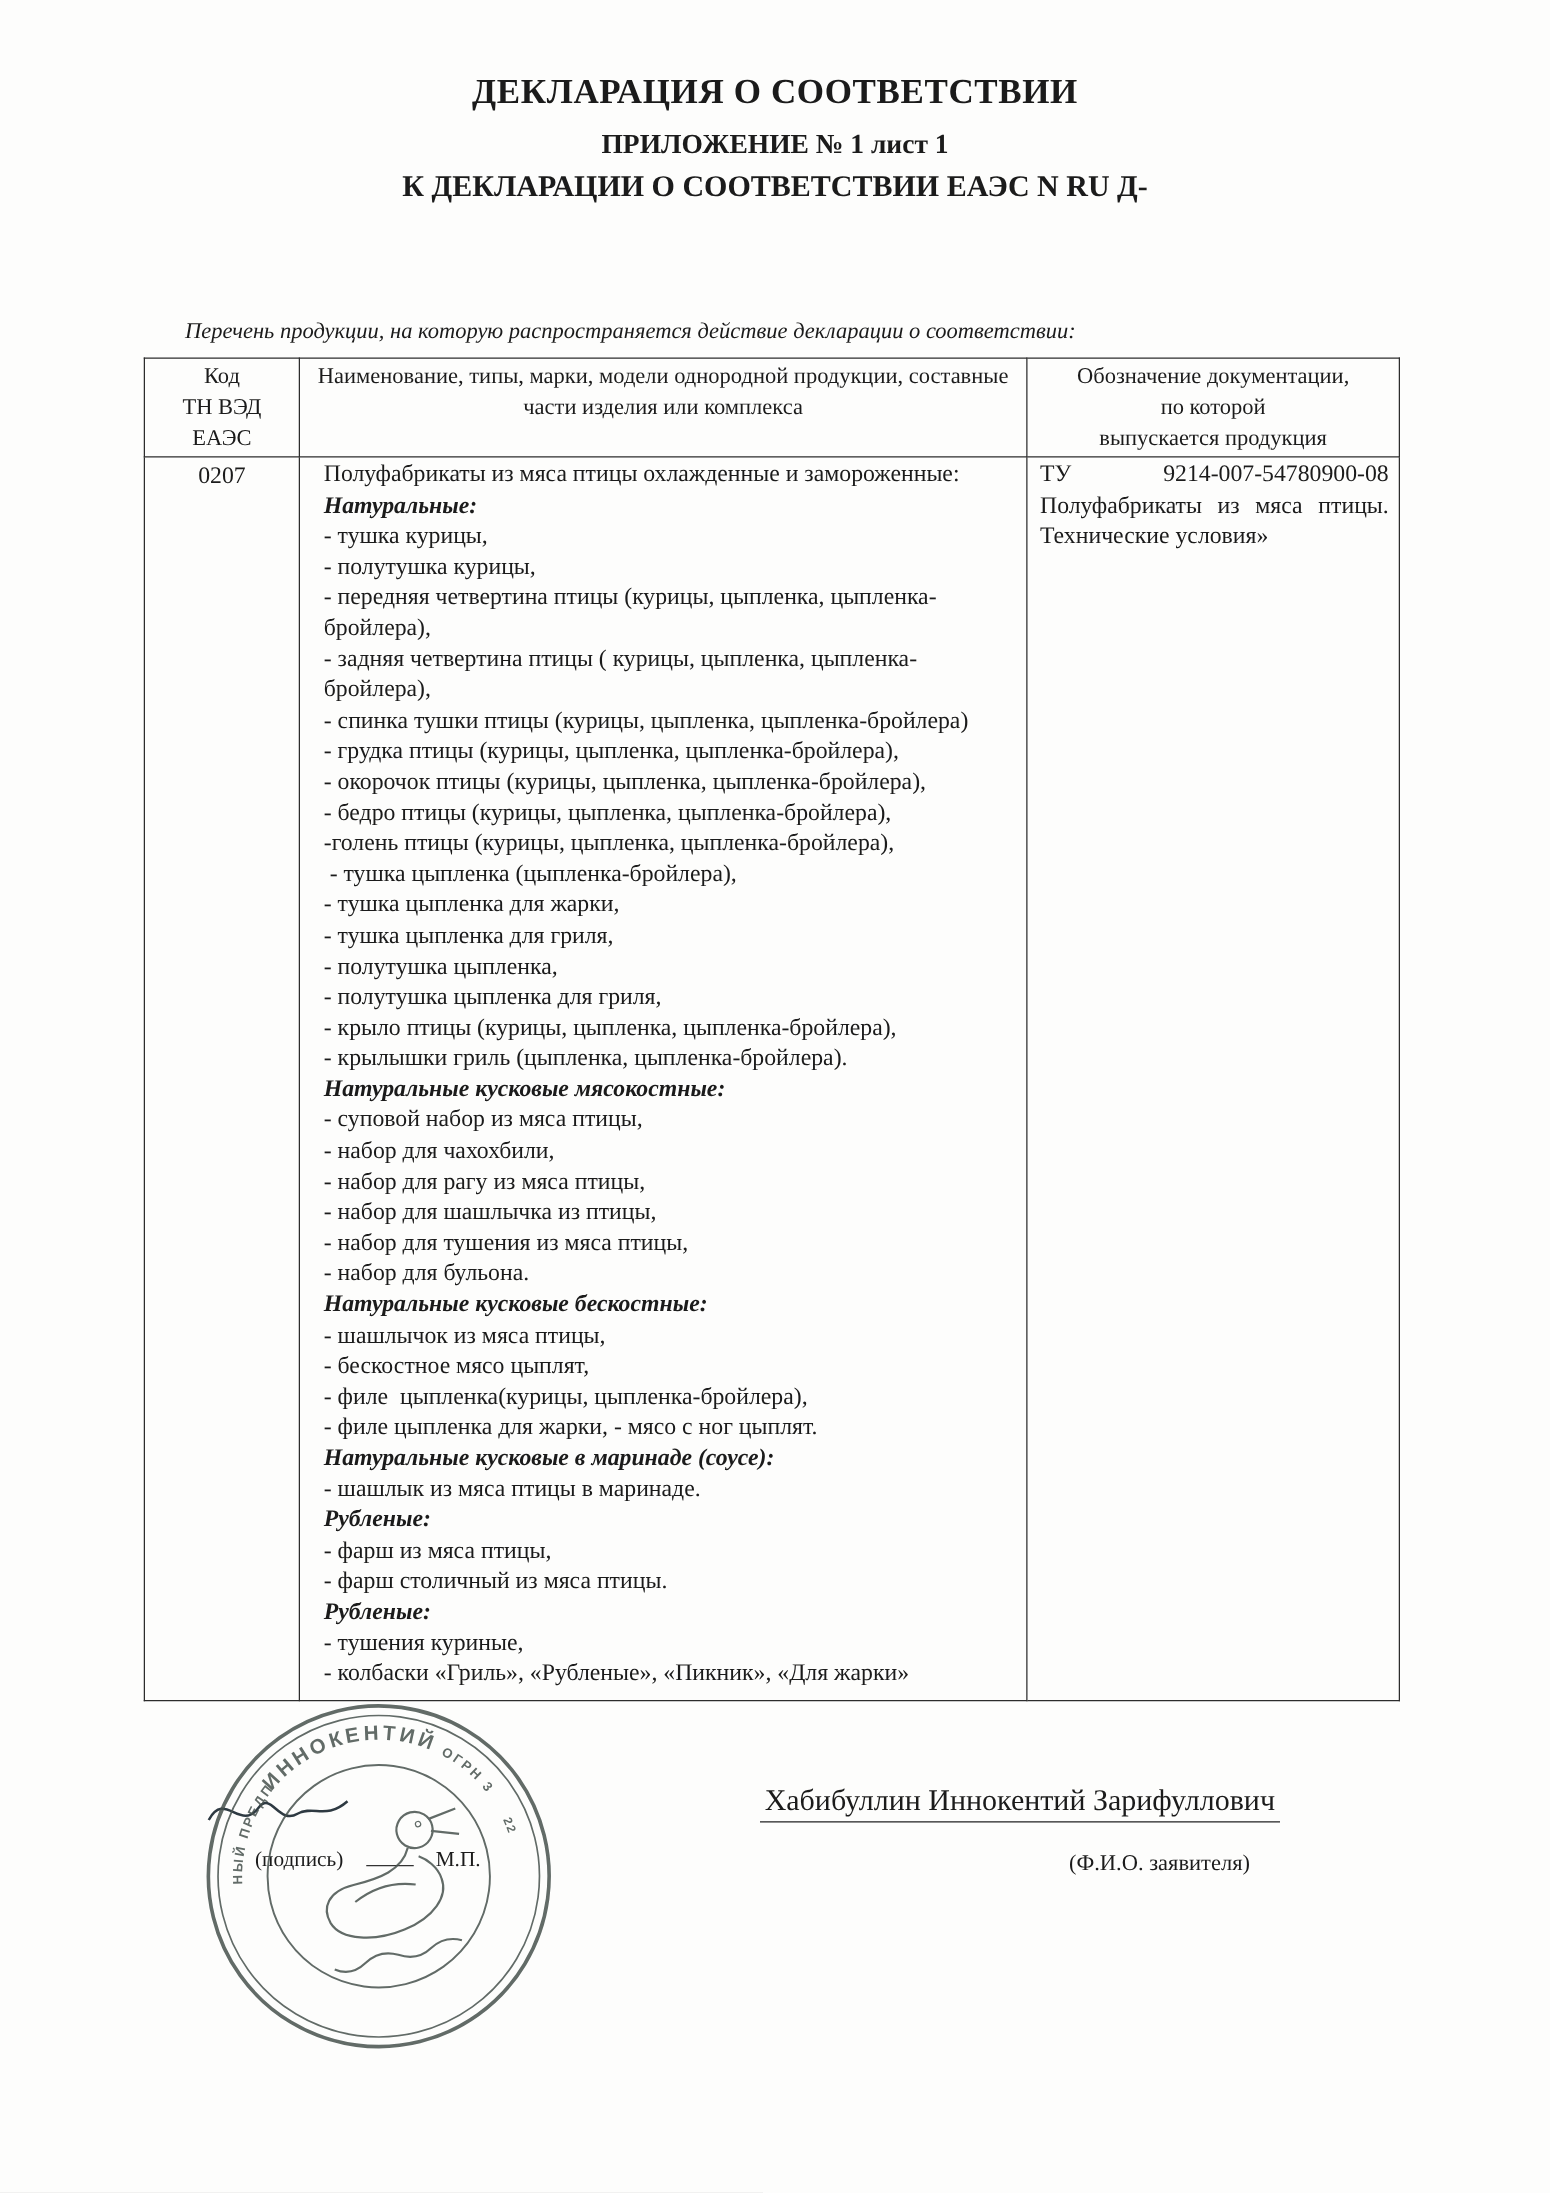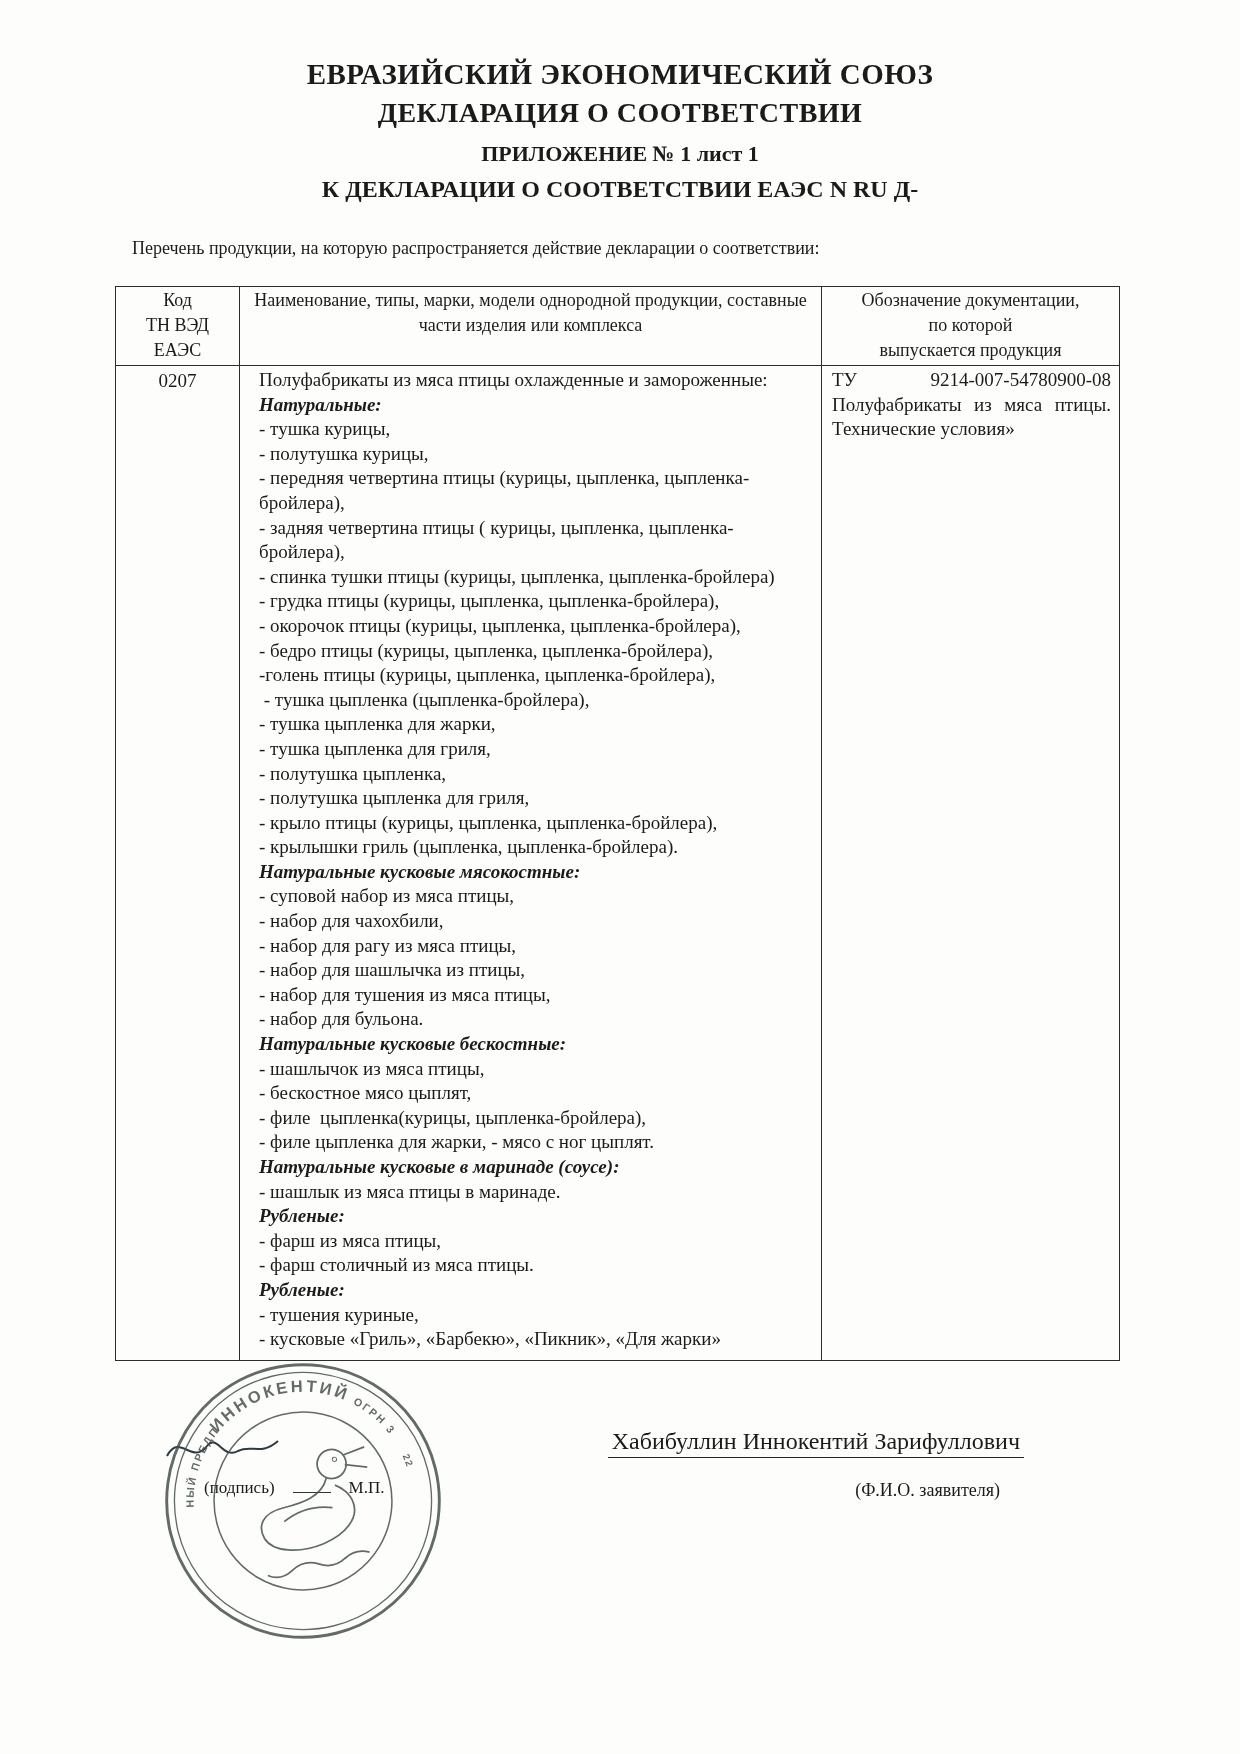--- a/index.html
+++ b/index.html
@@ -24,21 +24,22 @@
   .t2{font-size:28px; letter-spacing:.5px; margin-bottom:12px;}
   .t3{font-size:22px; margin-bottom:9px;}
   .t4{font-size:24px; margin-bottom:9px;}
   .t5{font-size:22px;}
   
   .intro{
     position:absolute;
     left:132px; top:238px;
     width:960px;
     font-size:18px;
-    margin:0;
+    margin:16px;
+    font-style:italic;
   }
   
   .decl-table{
     position:absolute;
     left:115px; top:286px;
     width:953px;
     border-collapse:collapse;
     table-layout:fixed;
     border-radius:19px;
   }
@@ -134,21 +135,20 @@
     z-index:1;
   }
   .scribble path{fill:none; stroke:#2e3a42; stroke-width:2;}
 </style>
 </head>
 <body>
 
 <div class="page">
 
   <header class="title-block">
-    <div class="t1">ЕВРАЗИЙСКИЙ ЭКОНОМИЧЕСКИЙ СОЮЗ</div>
     <div class="t2">ДЕКЛАРАЦИЯ О СООТВЕТСТВИИ</div>
     <div class="t3">ПРИЛОЖЕНИЕ № 1 лист 1</div>
     <div class="t4">К ДЕКЛАРАЦИИ О СООТВЕТСТВИИ ЕАЭС N RU Д-</div>
   </header>
 
   <p class="intro">Перечень продукции, на которую распространяется действие декларации о соответствии:</p>
 
   <table class="decl-table">
     <thead>
       <tr>
@@ -200,21 +200,21 @@
               <div class="product-line">- бескостное мясо цыплят,</div>
               <div class="product-line">- филе  цыпленка(курицы, цыпленка-бройлера),</div>
               <div class="product-line">- филе цыпленка для жарки, - мясо с ног цыплят.</div>
               <div class="product-line heading">Натуральные кусковые в маринаде (соусе):</div>
               <div class="product-line">- шашлык из мяса птицы в маринаде.</div>
               <div class="product-line heading">Рубленые:</div>
               <div class="product-line">- фарш из мяса птицы,</div>
               <div class="product-line">- фарш столичный из мяса птицы.</div>
               <div class="product-line heading">Рубленые:</div>
               <div class="product-line">- тушения куриные,</div>
-              <div class="product-line">- кусковые «Гриль», «Барбекю», «Пикник», «Для жарки»</div>
+              <div class="product-line">- колбаски «Гриль», «Рубленые», «Пикник», «Для жарки»</div>
             </div>
         </td>
         <td class="c3 doc-cell">
           <div class="tu-line">
             <span>ТУ</span>
             <span>9214-007-54780900-08</span>
           </div>
           <div class="tu-desc">Полуфабрикаты из мяса птицы. Технические условия»</div>
         </td>
       </tr>

